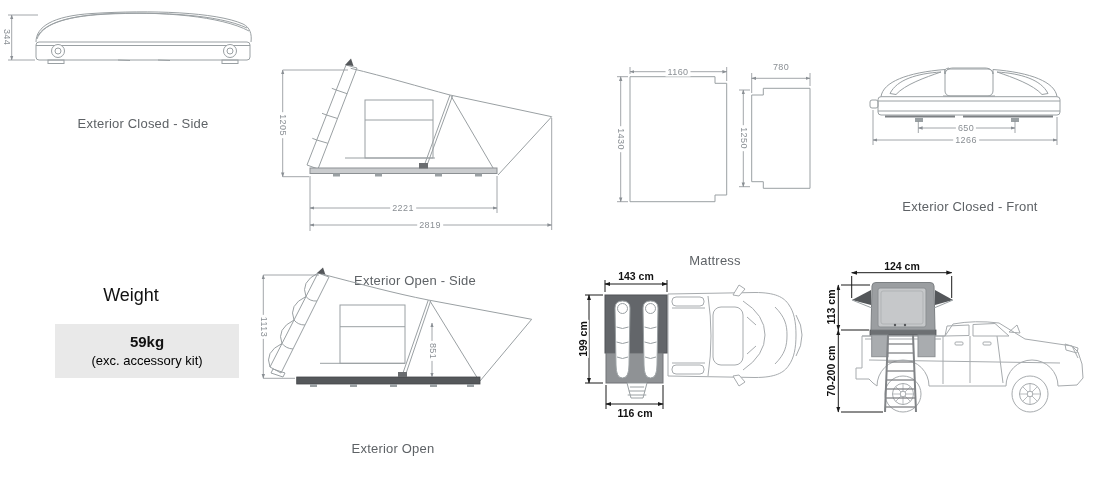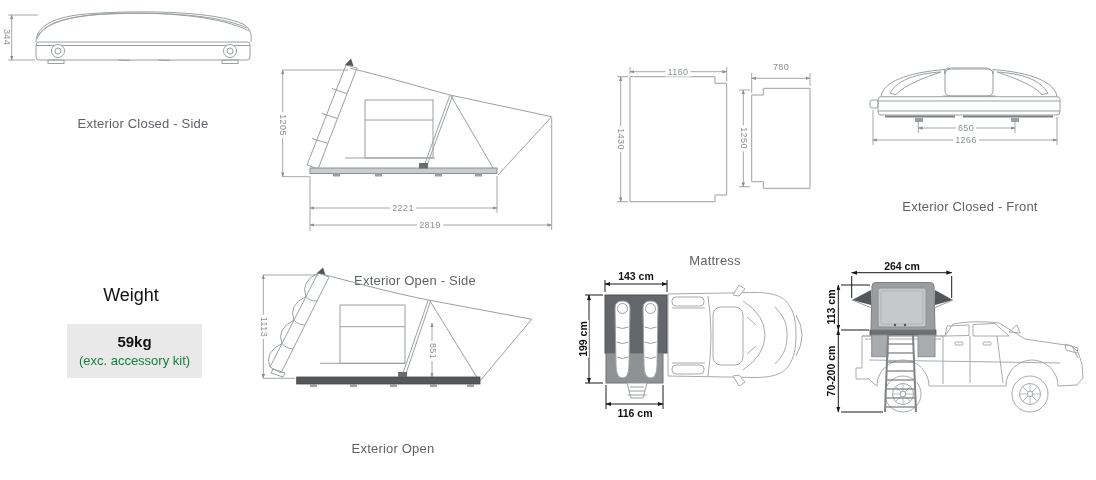--- a/index.html
+++ b/index.html
@@ -12,21 +12,21 @@
   .dim{position:absolute;font-size:9px;color:#8a8f94;background:#fff;padding:0 2px;
        transform:translate(-50%,-50%);white-space:nowrap;letter-spacing:.4px;line-height:1;}
   .dim.v{transform:translate(-50%,-50%) rotate(90deg);}
   .bdim{position:absolute;font-size:10.5px;font-weight:700;color:#111;background:#fff;
         padding:0 1px;transform:translate(-50%,-50%);white-space:nowrap;line-height:1;}
   .bdim.v{transform:translate(-50%,-50%) rotate(-90deg);}
   .wtitle{position:absolute;transform:translateX(-50%);font-size:18px;font-weight:400;color:#111;}
   .wbox{position:absolute;background:#e9e9e9;text-align:center;display:flex;
         flex-direction:column;justify-content:center;gap:2px;}
   .wval{font-size:15px;font-weight:700;color:#111;line-height:1.3;}
-  .wnote{font-size:13px;color:#15803d;line-height:1.3;}
+  .wnote{font-size:13px;color:#000000;line-height:1.3;}
   .ln{stroke:#9aa0a3;stroke-width:1;fill:none;}
   .lnf{stroke:#9aa0a3;stroke-width:1;fill:#fff;}
   .dln{stroke:#8a8f94;stroke-width:.8;fill:none;}
   .bln{stroke:#1a1a1a;stroke-width:1;fill:none;}
   .tr{stroke:#a7abae;stroke-width:1;fill:none;}
   .trf{stroke:#a7abae;stroke-width:1;fill:#fff;}
 </style>
 </head>
 <body>
 
@@ -179,21 +179,21 @@
         <line class="dln" x1="8" y1="85" x2="192" y2="85" marker-start="url(#p4g)" marker-end="url(#p4g)"></line>
       </g>
     </svg>
     <div class="dim" style="left:101px;top:73px">650</div>
     <div class="dim" style="left:101px;top:85px">1266</div>
     <div class="caption" style="left:105px;top:104px">Exterior Closed - Front</div>
   </div>
 
   <div class="panel" style="left:55px;top:285px;width:160px;height:100px">
     <div class="wtitle" style="left:76px;top:0">Weight</div>
-    <div class="wbox" style="left:12px;top:39px;width:135px;height:54px">
+    <div class="wbox" style="left:0;top:39px;width:184px;height:54px">
       <div class="wval">59kg</div>
       <div class="wnote">(exc. accessory kit)</div>
     </div>
   </div>
 
   <div class="panel" style="left:255px;top:265px;width:288px;height:155px">
     <svg width="288" height="155">
       <defs>
         <marker id="p6g" viewBox="0 0 10 10" refX="9" refY="5" markerWidth="6" markerHeight="6" orient="auto-start-reverse">
             <path d="M0,1.5L10,5L0,8.5z" fill="#8a8f94"></path>
@@ -370,18 +370,18 @@
         <line class="bln" x1="26.7" y1="16" x2="26.7" y2="38"></line>
         <line class="bln" x1="126.7" y1="16" x2="126.7" y2="38"></line>
         <line class="bln" x1="26.7" y1="12.7" x2="126.7" y2="12.7" marker-start="url(#p8b)" marker-end="url(#p8b)"></line>
         <line class="bln" x1="16" y1="25" x2="45" y2="25"></line>
         <line class="bln" x1="16" y1="70" x2="44" y2="70"></line>
         <line class="bln" x1="13.3" y1="25" x2="13.3" y2="70" marker-start="url(#p8b)" marker-end="url(#p8b)"></line>
         <line class="bln" x1="16" y1="152" x2="58" y2="152"></line>
         <line class="bln" x1="13.3" y1="70" x2="13.3" y2="152" marker-start="url(#p8b)" marker-end="url(#p8b)"></line>
       </g>
     </svg>
-    <div class="bdim" style="left:77px;top:6px">264 cm</div>
+    <div class="bdim" style="left:77px;top:6px">124 cm</div>
     <div class="bdim v" style="left:6px;top:47px">113 cm</div>
     <div class="bdim v" style="left:6px;top:111px">70-200 cm</div>
   </div>
 
 </div>
 
 </body></html>

